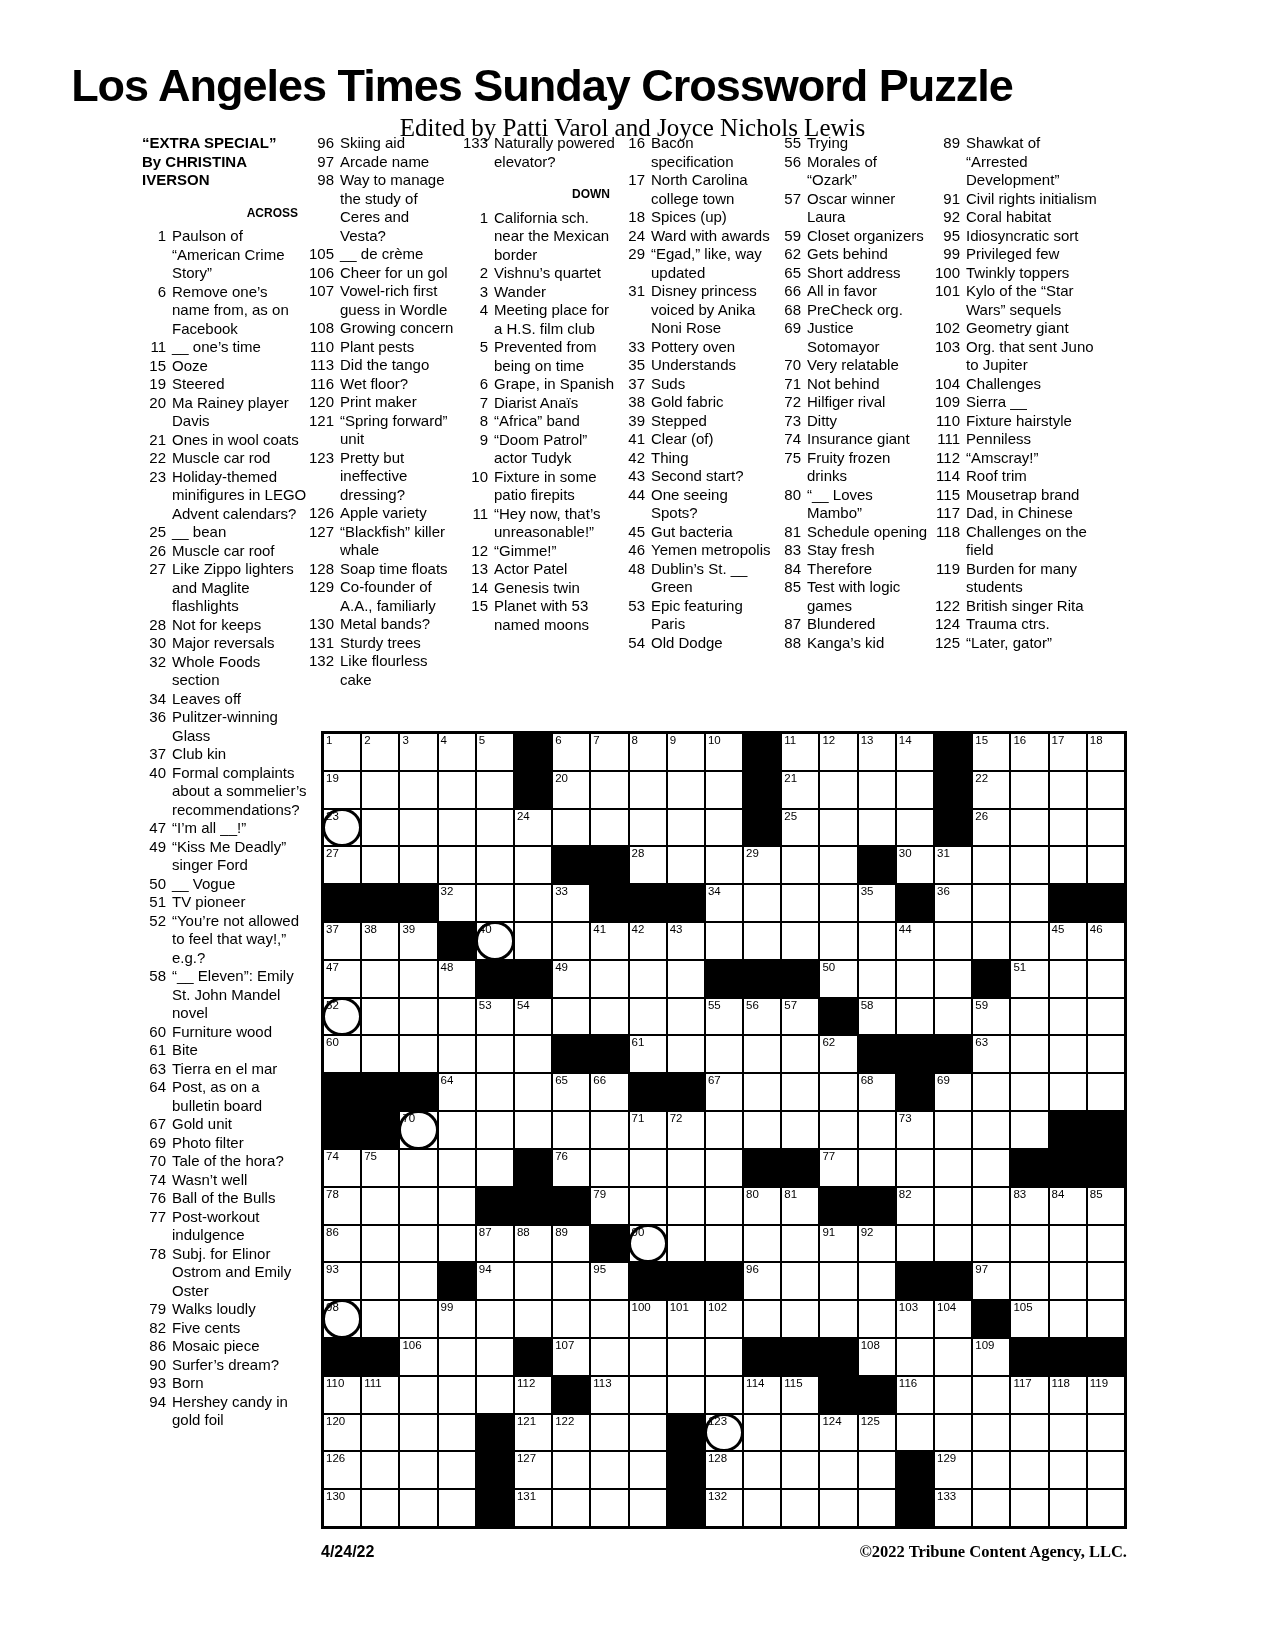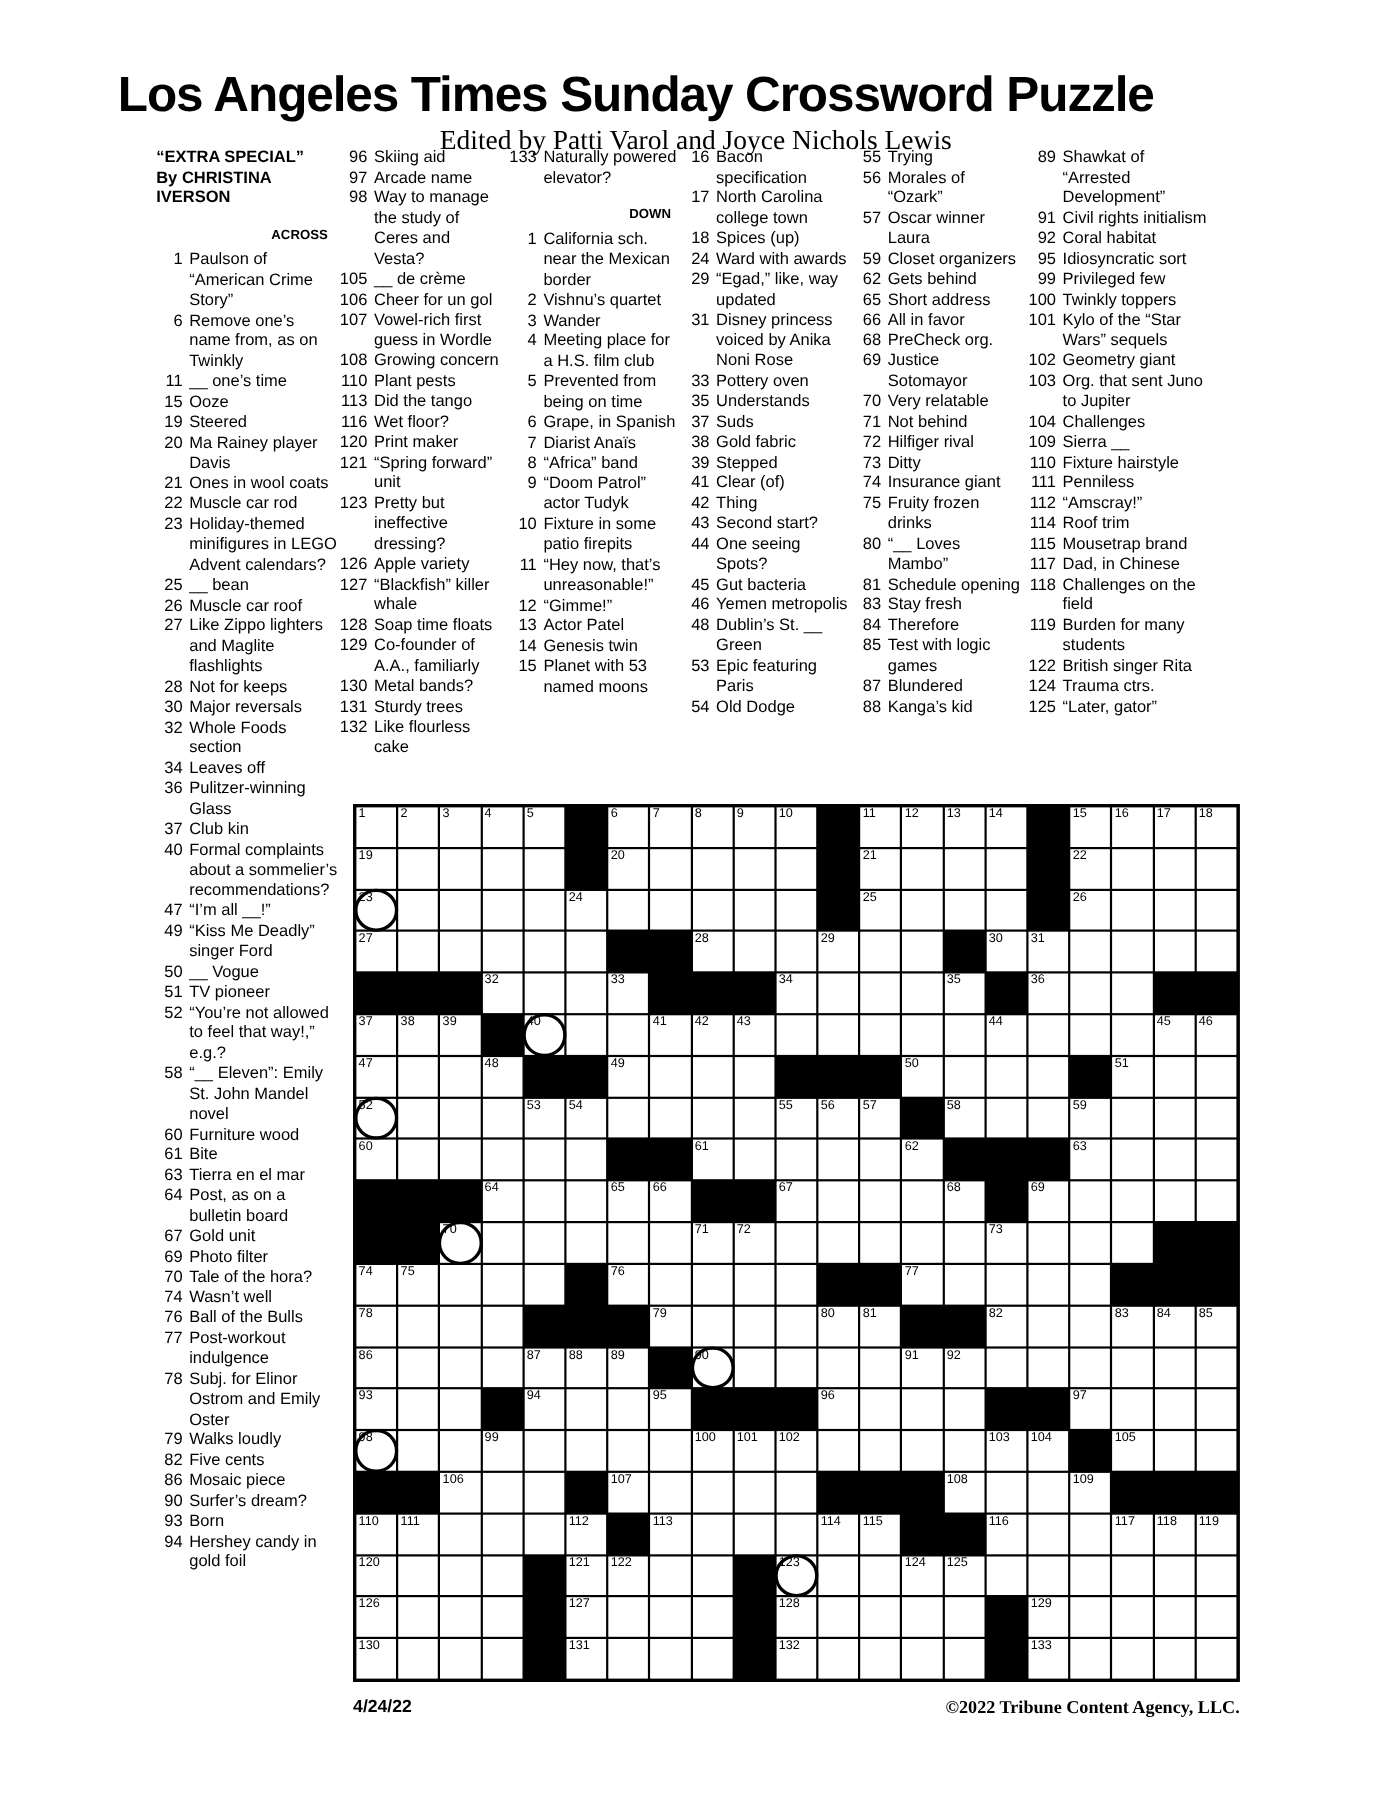--- a/index.html
+++ b/index.html
@@ -4,21 +4,21 @@
 <style>
   html,body{margin:0;padding:0;}
   body{
     width:1265px;height:1638px;position:relative;
     background:#fff;color:#000;
     font-family:"Liberation Sans",sans-serif;
     overflow:hidden;
   }
   .page-title{
     position:absolute;top:60px;left:0;width:1084px;
-    text-align:center;font-size:45px;font-weight:bold;letter-spacing:-1px;padding-left:36px;
+    text-align:center;font-size:45px;font-weight:bold;letter-spacing:-1px;
   }
   .page-subtitle{
     position:absolute;top:114px;left:0;width:1265px;
     text-align:center;font-size:25px;
     font-family:"Liberation Serif",serif;
   }
   .col{position:absolute;top:134px;font-size:15px;line-height:18.5px;}
   #col1{left:142px;width:166px;--g:30px;}
   #col2{left:306px;width:152px;--g:34px;}
   #col3{left:460px;width:160px;--g:34px;}
@@ -64,21 +64,21 @@
       <div>“EXTRA SPECIAL”</div>
       <div>By CHRISTINA IVERSON</div>
     </div>
     <div class="sec">ACROSS</div>
     <div class="clue">
       <span class="n">1</span>
       <span class="t">Paulson of “American Crime Story”</span>
     </div>
     <div class="clue">
       <span class="n">6</span>
-      <span class="t">Remove one’s name from, as on Twinkly</span>
+      <span class="t">Remove one’s name from, as on Facebook</span>
     </div>
     <div class="clue">
       <span class="n">11</span>
       <span class="t">__ one’s time</span>
     </div>
     <div class="clue">
       <span class="n">15</span>
       <span class="t">Ooze</span>
     </div>
     <div class="clue">

